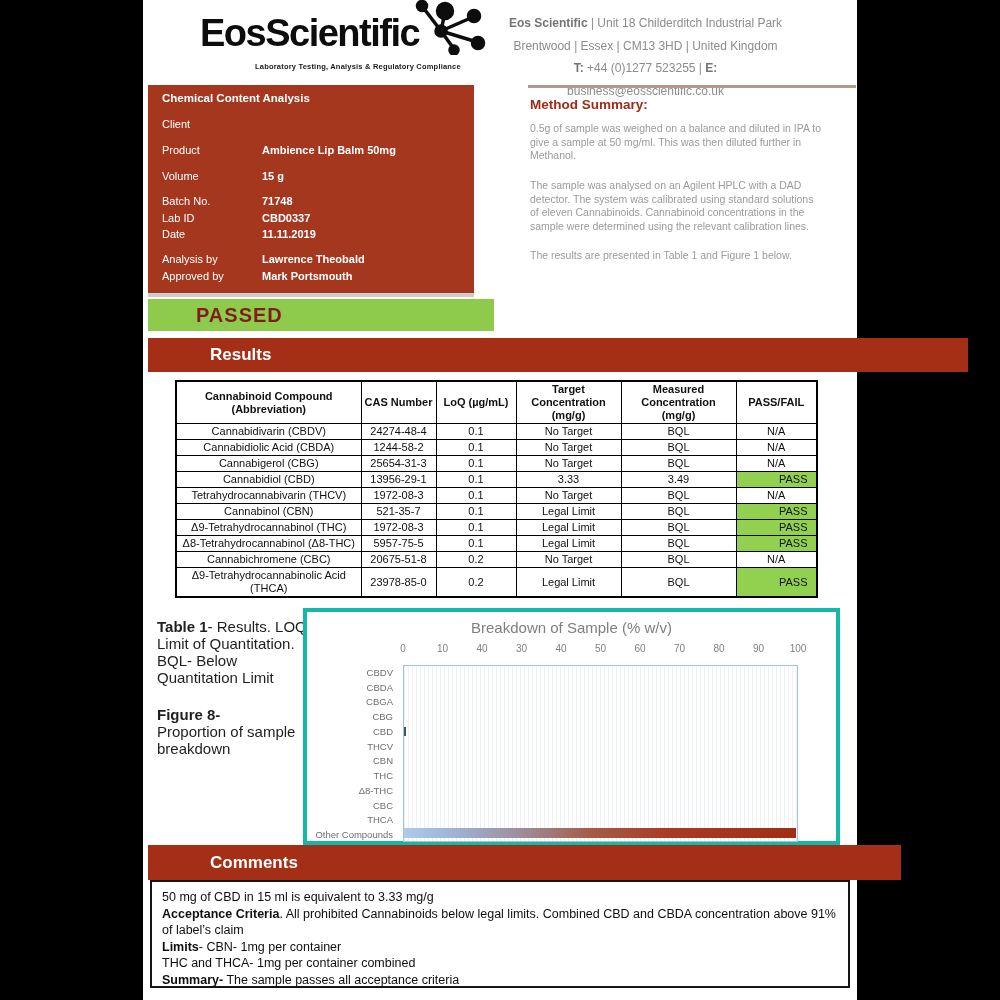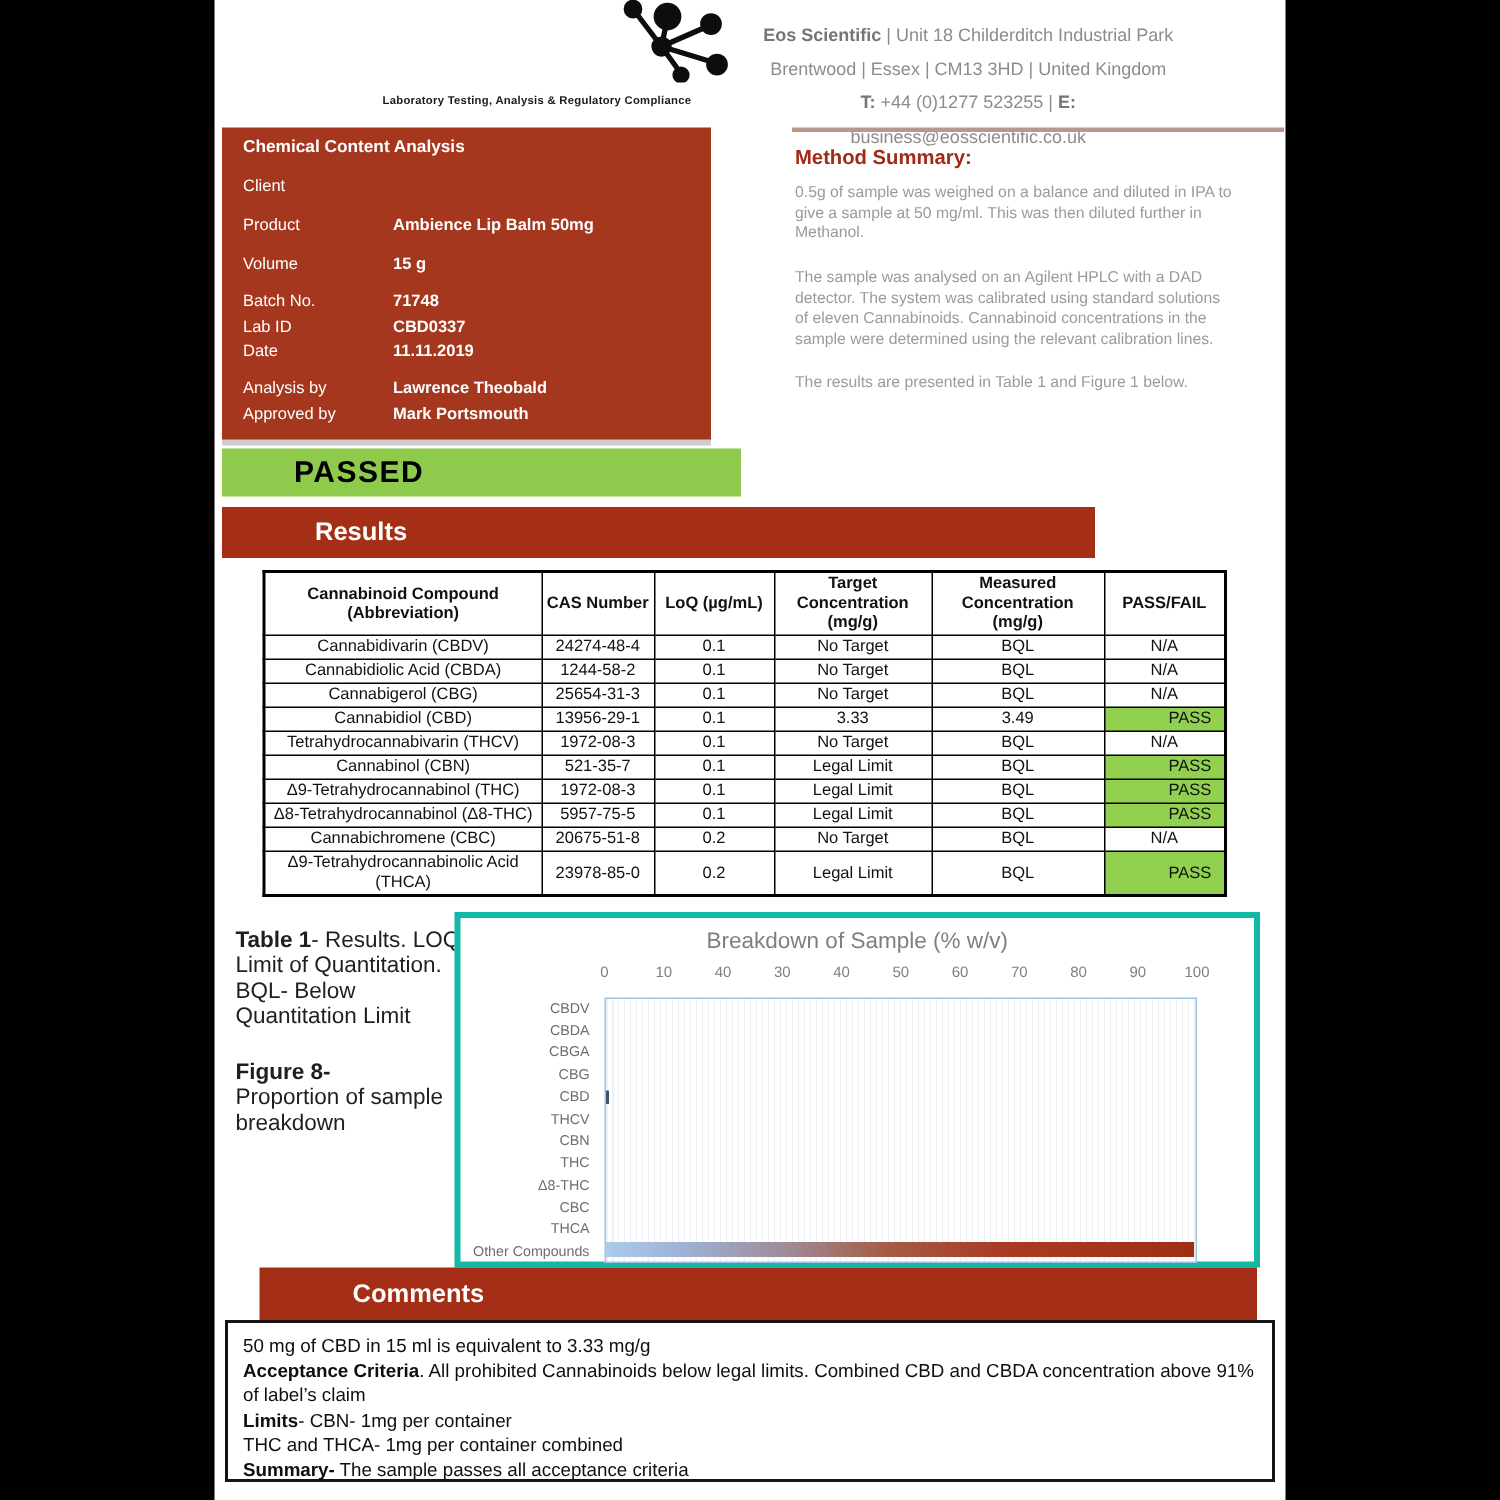--- a/index.html
+++ b/index.html
@@ -30,25 +30,25 @@
   .cb-r4{top:127px} .cb-r5{top:143px} .cb-r6{top:168px} .cb-r7{top:185px}
 
   
   .method-title { position:absolute; left:387px; top:97px; font-size:13.5px; font-weight:700; color:#a22b17; }
   .method-p { position:absolute; left:387px; width:292px; font-size:10.5px; line-height:13.5px; color:#9b9b9b; }
   .method-p1 { top:122px; } .method-p2 { top:179px; } .method-p3 { top:249px; }
 
   
   .banner { position:absolute; color:#fff; font-weight:700; display:flex; align-items:center; }
   .banner-passed { left:5px; top:299px; width:346px; height:32px; background:#8ecb4d;
-                   font-size:20px; letter-spacing:1px; padding-left:48px; color:#000000; }
-  .banner-results { left:5px; top:338px; width:582px; height:34px; background:#a52f16;
+                   font-size:20px; letter-spacing:1px; padding-left:48px; color:#7f1d1d; }
+  .banner-results { left:5px; top:338px; width:820px; height:34px; background:#a52f16;
                     font-size:17px; padding-left:62px; }
-  .banner-comments { left:5px; top:845px; width:665px; height:35px; background:#a52f16;
-                     font-size:17px; padding-left:62px;margin-left:25px; }
+  .banner-comments { left:5px; top:845px; width:753px; height:35px; background:#a52f16;
+                     font-size:17px; padding-left:62px; }
 
   
   .results-table { position:absolute; left:32px; top:380px; width:641px; border-collapse:collapse;
                    font-size:11px; color:#111; table-layout:fixed; border:2px solid #000; }
   .results-table th, .results-table td { border:1px solid #000; text-align:center; vertical-align:middle;
                    padding:1px 2px; line-height:13px; }
   .results-table th { font-weight:700; height:42px; }
   .results-table td { height:15px; }
   .results-table td.pass { background:#92d050;padding-left:36px; }
 
@@ -87,20 +87,21 @@
                   border:2px solid #151515; background:#fff; padding:7px 10px;
                   font-size:12.5px; line-height:16.5px; color:#0f0f0f; }
   .comments-box b { font-weight:700; }
 </style>
 </head>
 <body>
 
 <div class="stage">
   <div class="page">
 
+    <div class="logo-text">EosScientific</div>
     <div class="logo-tagline">Laboratory Testing, Analysis &amp; Regulatory Compliance</div>
     <svg class="molecule" width="90" height="55" viewBox="0 0 90 55">
       <g stroke="#0d0d0d" stroke-width="3.5" fill="#0d0d0d">
         <line x1="45" y1="31" x2="49" y2="12"></line>
         <line x1="45" y1="31" x2="26" y2="6"></line>
         <line x1="45" y1="31" x2="77" y2="17"></line>
         <line x1="45" y1="31" x2="81" y2="42"></line>
         <line x1="45" y1="31" x2="58" y2="49"></line>
         <circle cx="45" cy="31" r="5"></circle>
         <circle cx="49" cy="11" r="7.5"></circle>

